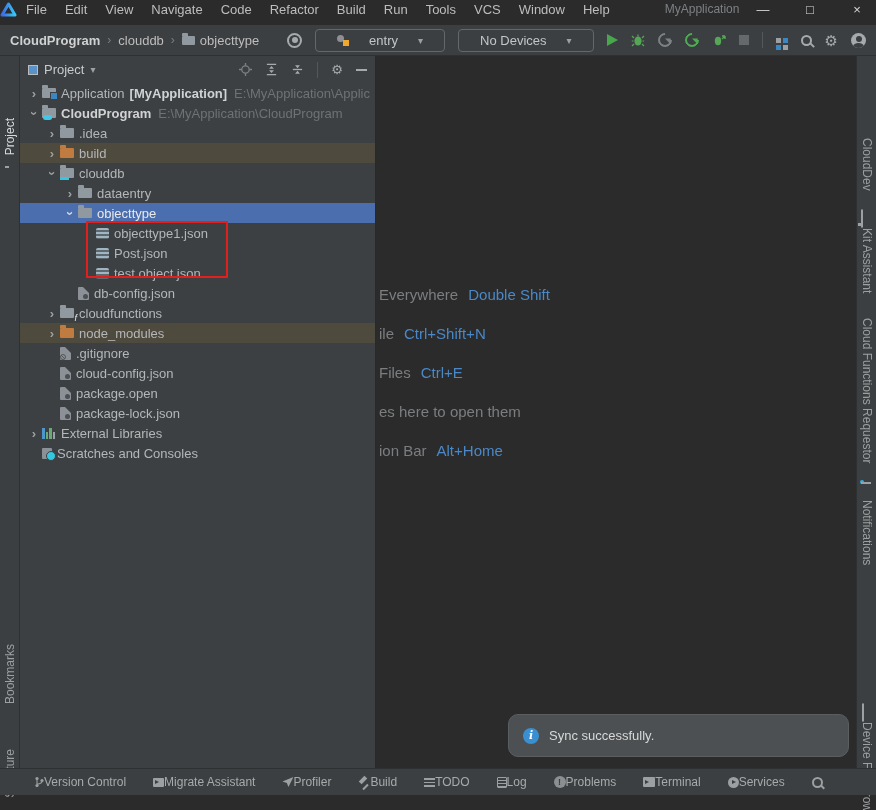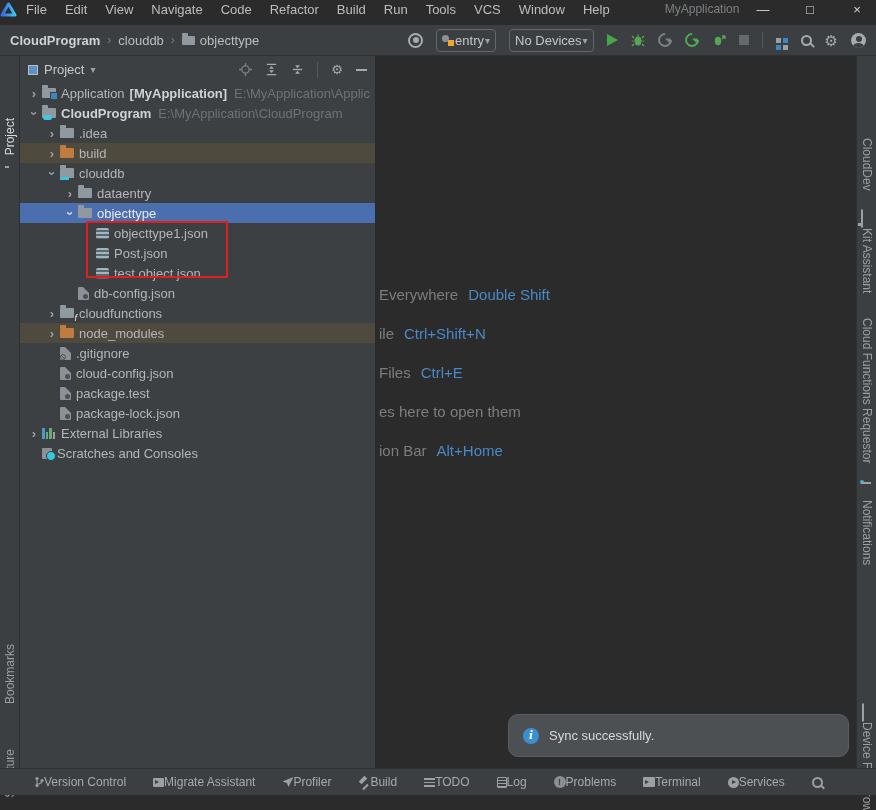--- a/index.html
+++ b/index.html
@@ -21,22 +21,22 @@
            border-bottom:1px solid #2e3132;display:flex;align-items:center;padding:0 10px;box-sizing:border-box;}
   .crumb{font-size:13px;color:#bdbdbd;}
   .crumb.bold{font-weight:bold;color:#cfd1d2;}
   .crumb-sep{color:#7a7d80;font-size:12px;margin:0 7px;}
   .mini-folder{display:inline-block;width:13px;height:9px;background:#90999f;border-radius:1px;
                position:relative;margin:0 5px 0 0;vertical-align:-1px;}
   .mini-folder::before{content:"";position:absolute;top:-3px;left:0;width:6px;height:3px;background:inherit;border-radius:1px 1px 0 0;}
   .toolbar-right{margin-left:auto;display:flex;align-items:center;gap:13px;}
   .target-icon{width:11px;height:11px;border:2px solid #a7aaac;border-radius:50%;position:relative;}
   .target-icon::after{content:"";position:absolute;inset:2.5px;background:#a7aaac;border-radius:50%;}
-  .combo{display:flex;align-items:center;gap:1px;border:1px solid #646869;border-radius:4px;
-         height:21px;padding:0 5px;font-size:13px;color:#c3c5c7;}
+  .combo{display:flex;align-items:center;gap:20px;border:1px solid #646869;border-radius:4px;
+         height:21px;padding:0 21px;font-size:13px;color:#c3c5c7;}
   .caret{font-size:10px;color:#9da0a2;}
   .mod-icon{position:relative;width:12px;height:12px;}
   .mod-icon::before{content:"";position:absolute;left:0;top:1px;width:7px;height:7px;border-radius:50%;background:#8d9196;}
   .mod-icon::after{content:"";position:absolute;right:0;bottom:0;width:6px;height:6px;background:#f0a732;}
   .play-icon{width:0;height:0;border-left:11px solid #49a64d;border-top:6px solid transparent;border-bottom:6px solid transparent;}
   .stop-icon{width:10px;height:10px;background:#66696c;}
   .circ-arrow{width:10px;height:10px;border:2px solid #4faa54;border-top-color:transparent;border-radius:50%;
               transform:rotate(45deg);position:relative;}
   .circ-arrow::after{content:"";position:absolute;top:-4px;right:-2px;border:4px solid transparent;border-bottom-color:#4faa54;}
   .circ-arrow.gray{border-color:#7d8184;border-top-color:transparent;}
@@ -350,21 +350,21 @@
         <span class="lbl">.gitignore</span>
       </div>
       <div class="row lvl1">
         <span class="chev"></span>
         <span class="ticon fjson"></span>
         <span class="lbl">cloud-config.json</span>
       </div>
       <div class="row lvl1">
         <span class="chev"></span>
         <span class="ticon fjson"></span>
-        <span class="lbl">package.test</span>
+        <span class="lbl">package.open</span>
       </div>
       <div class="row lvl1">
         <span class="chev"></span>
         <span class="ticon fjson"></span>
         <span class="lbl">package-lock.json</span>
       </div>
       <div class="row lvl0">
         <span class="chev">›</span>
         <span class="ticon fbars">
           <i style="height:11px;background:#4e94ce;"></i>

